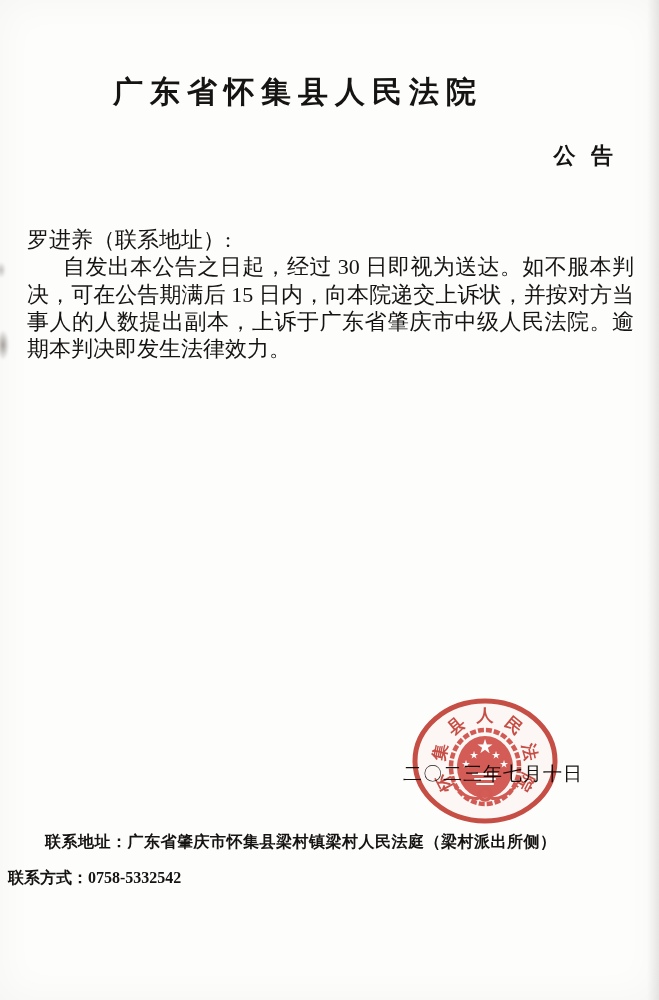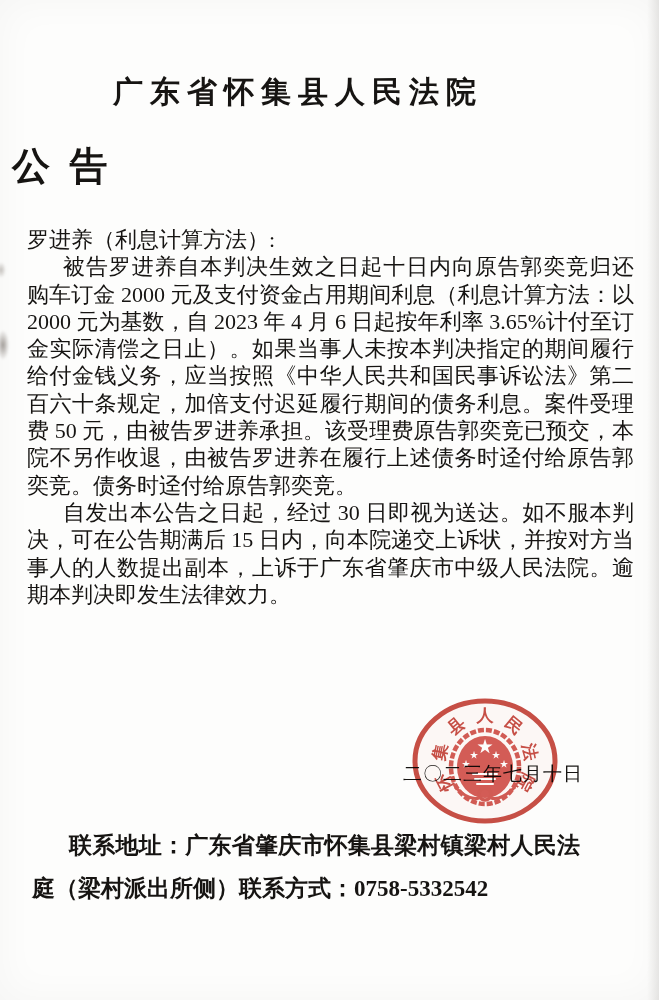--- a/index.html
+++ b/index.html
@@ -26,24 +26,24 @@
     width: 596px;
     text-align: center;
     font-size: 30px;
     font-weight: bold;
     letter-spacing: 7px;
     white-space: nowrap;
   }
   .notice-title {
     position: absolute;
     top: 141px;
-    left: 12px;
+    left: 4px;
     width: 614px;
-    text-align: left;
-    font-size: 38px;
+    text-align: right;
+    font-size: 22px;
     font-weight: bold;
     letter-spacing: 5px;
     white-space: nowrap;
   }
   .case-number {
     position: absolute;
     top: 193px;
     right: 69px;
     font-size: 21px;
     letter-spacing: 0.5px;
@@ -88,25 +88,25 @@
   .seal text.ring-char {
     font-family: "Liberation Serif", serif;
     font-weight: bold;
     font-size: 17px;
     fill: #c23b32;
     text-anchor: middle;
   }
   .contact-info {
     position: absolute;
     top: 824px;
-    left: 32px;
+    left: 8px;
     width: 548px;
-    font-size: 23px;
+    font-size: 16px;
     font-weight: bold;
-    line-height: 43px;
+    line-height: 36px;
     text-align: justify;
   }
   .contact-info p { margin: 0; text-indent: 37px; }
   
   .edge-band-right {
     position: absolute;
     top: 0; right: 0;
     width: 12px; height: 1000px;
     background: linear-gradient(to left, rgba(110,105,100,0.14), rgba(110,105,100,0));
     z-index: 5;
@@ -132,22 +132,21 @@
 <body>
 
 <div class="page">
 
   <div class="court-name">广东省怀集县人民法院</div>
 
   <div class="notice-title">公 告</div>
 
 
   <div class="body-text">
-    <p class="addressee">罗进养（利息计算方法）:</p>
-    <p>被告罗进养自本判决生效之日起十日内向原告郭奕竞归还购车订金 2000 元及支付资金占用期间利息（利息计算方法：以 2000 元为基数，自 2023 年 4 月 6 日起按年利率 3.65%计付至订金实际清偿之日止）。如果当事人未按本判决指定的期间履行给付金钱义务，应当按照《中华人民共和国民事诉讼法》第二百六十条规定，加倍支付迟延履行期间的债务利息。案件受理费 50 元，由被告罗进养承担。该受理费原告郭奕竞已预交，本院不另作收退，由被告罗进养在履行上述债务时迳付给原告郭奕竞。债务时迳付给原告郭奕竞。</p>
+    <p class="addressee">罗进养（联系地址）:</p>
     <p>自发出本公告之日起，经过 30 日即视为送达。如不服本判决，可在公告期满后 15 日内，向本院递交上诉状，并按对方当事人的人数提出副本，上诉于广东省肇庆市中级人民法院。逾期本判决即发生法律效力。</p>
   </div>
 
   <div class="issue-date">二〇二三年七月十日</div>
 
   <svg class="seal" viewBox="0 0 152 128" aria-hidden="true">
 
     <ellipse cx="76" cy="64" rx="70" ry="60" fill="rgba(226,110,100,0.05)" stroke="#c23b32" stroke-width="5"></ellipse>
 
     <g id="seal-ring-text">

